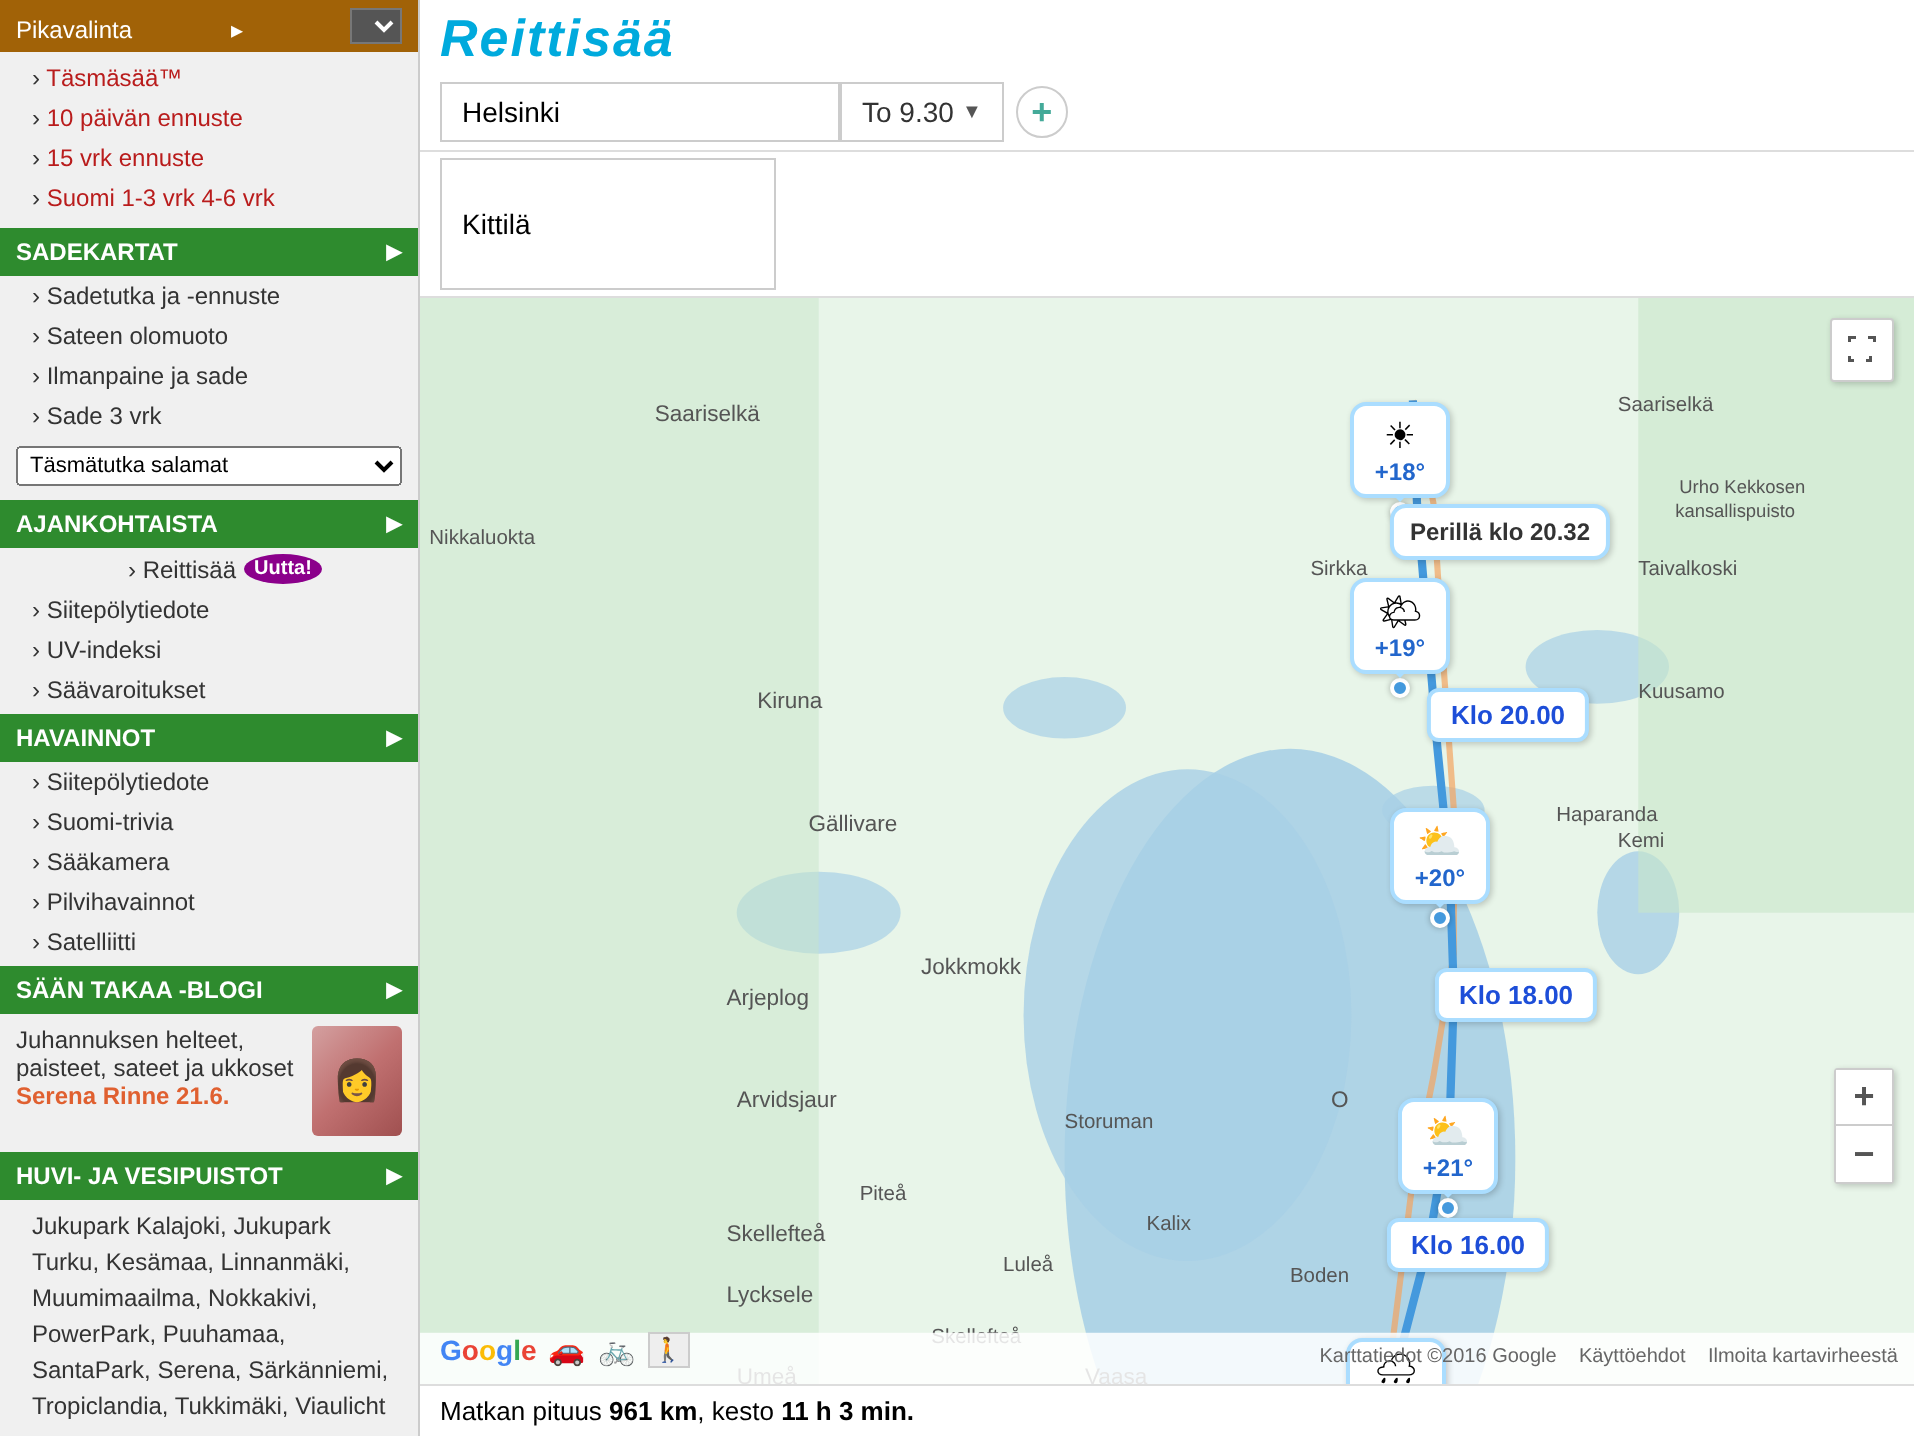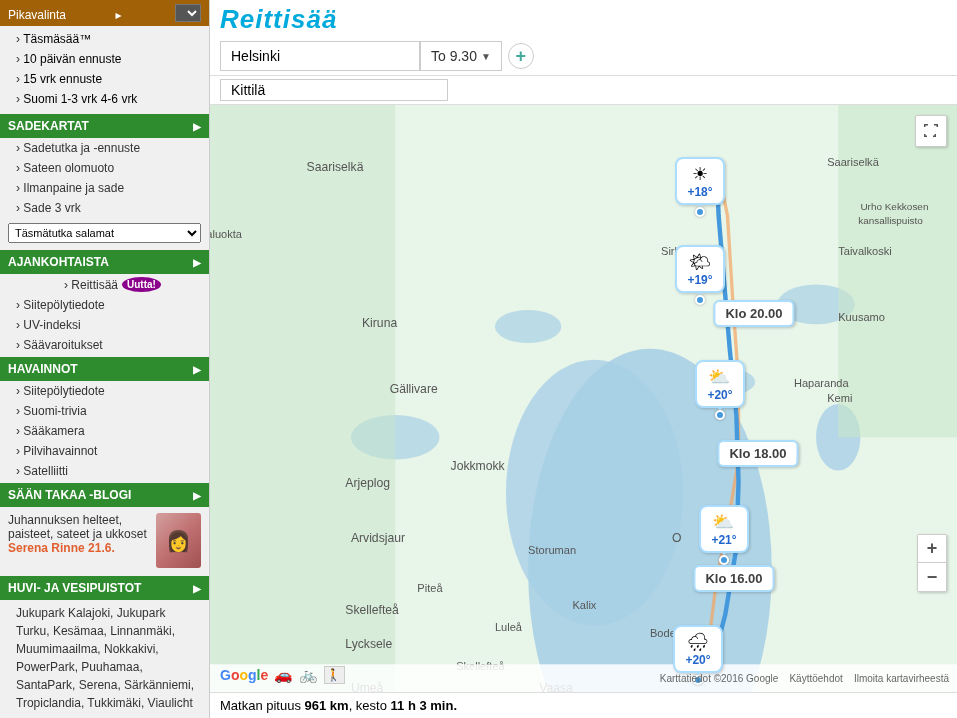--- a/index.html
+++ b/index.html
@@ -47,21 +47,21 @@
       color: white;
       font-size: 10px;
     }
 
     .sidebar-item {
       padding: 3px 8px 3px 16px;
       font-size: 12px;
       color: #333;
       cursor: pointer;
     }
-    .sidebar-item a { color: #000000; text-decoration: none; }
+    .sidebar-item a { color: #b91c1c; text-decoration: none; }
 
     .sidebar-select-wrap {
       padding: 5px 8px;
     }
     .sidebar-select-wrap select {
       width: 100%;
       font-size: 11px;
       padding: 2px;
     }
 
@@ -183,23 +183,23 @@
     .route-second-row {
       display: flex;
       align-items: center;
       padding: 3px 10px;
       background: white;
       border-bottom: 1px solid #ddd;
     }
     .route-second-row .destination-input {
       border: 1px solid #ccc;
       background: white;
-      padding: 2px 10px;
+      padding: 24px 10px;
       font-size: 14px;
-      width: 228px;
+      width: 168px;
     }
 
     
     #map-container {
       flex: 1;
       position: relative;
       overflow: hidden;
       background: #a8d8a8;
     }
 
@@ -259,21 +259,21 @@
 
     
     .time-box {
       position: absolute;
       background: white;
       border: 2px solid #aaddff;
       border-radius: 6px;
       padding: 4px 10px;
       font-size: 13px;
       font-weight: bold;
-      color: #404040;
+      color: #1d4ed8;
       box-shadow: 1px 1px 3px rgba(0,0,0,0.2);
       white-space: nowrap;
       transform: translateX(-50%);
     }
 
     
     .arrival-pin {
       position: absolute;
       background: white;
       border: 2px solid #aaddff;
@@ -499,20 +499,23 @@
     </svg>
 
     <div class="weather-pin" style="top:52px; left:490px;">
       <div class="weather-pin-bubble">
         <div class="weather-icon-sun">☀</div>
         <div class="weather-temp">+18°</div>
       </div>
       <div class="weather-pin-dot"></div>
     </div>
 
+    <div class="arrival-pin" style="top:103px; left:540px;">
+      <span>Perillä klo 20.32</span>
+    </div>
 
     <div class="weather-pin" style="top:140px; left:490px;">
       <div class="weather-pin-bubble">
         <div class="weather-icon-sun">🌤</div>
         <div class="weather-temp">+19°</div>
       </div>
       <div class="weather-pin-dot"></div>
     </div>
 
     <div class="time-box" style="top:195px; left:544px;">

